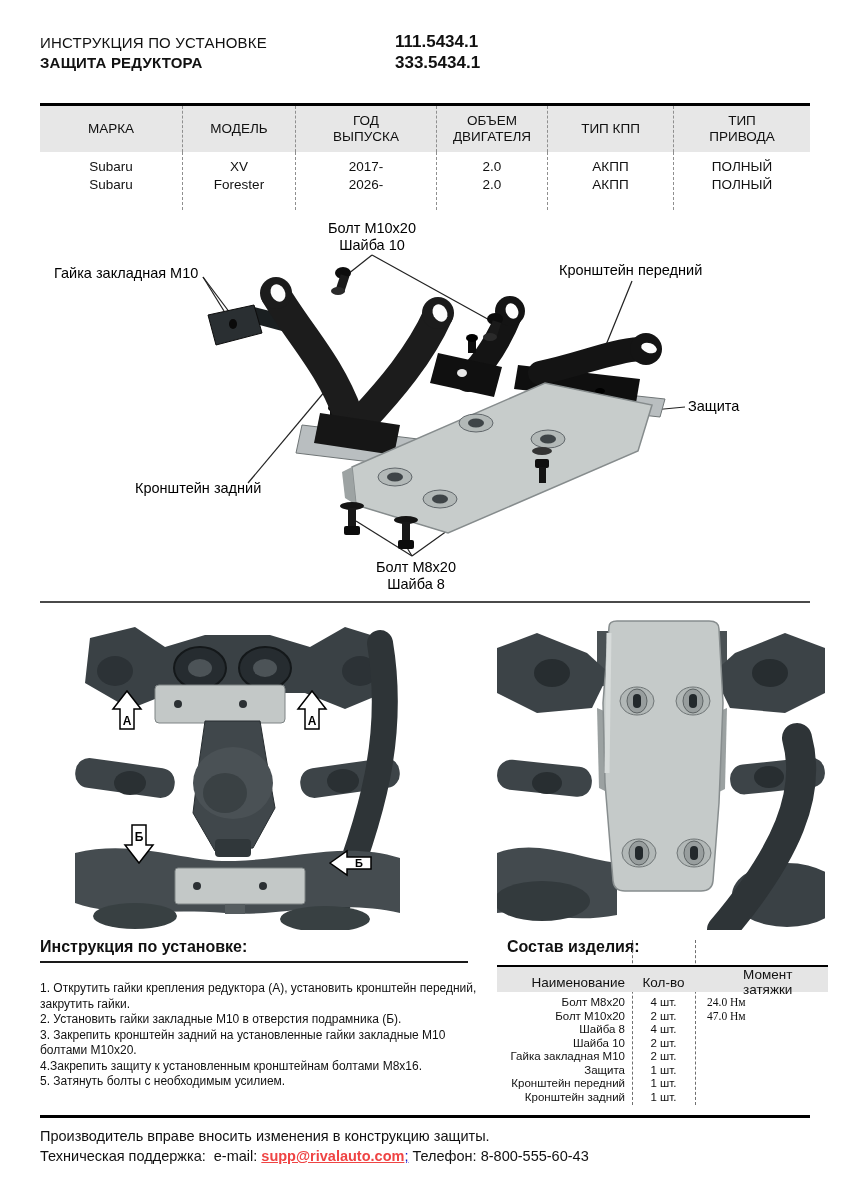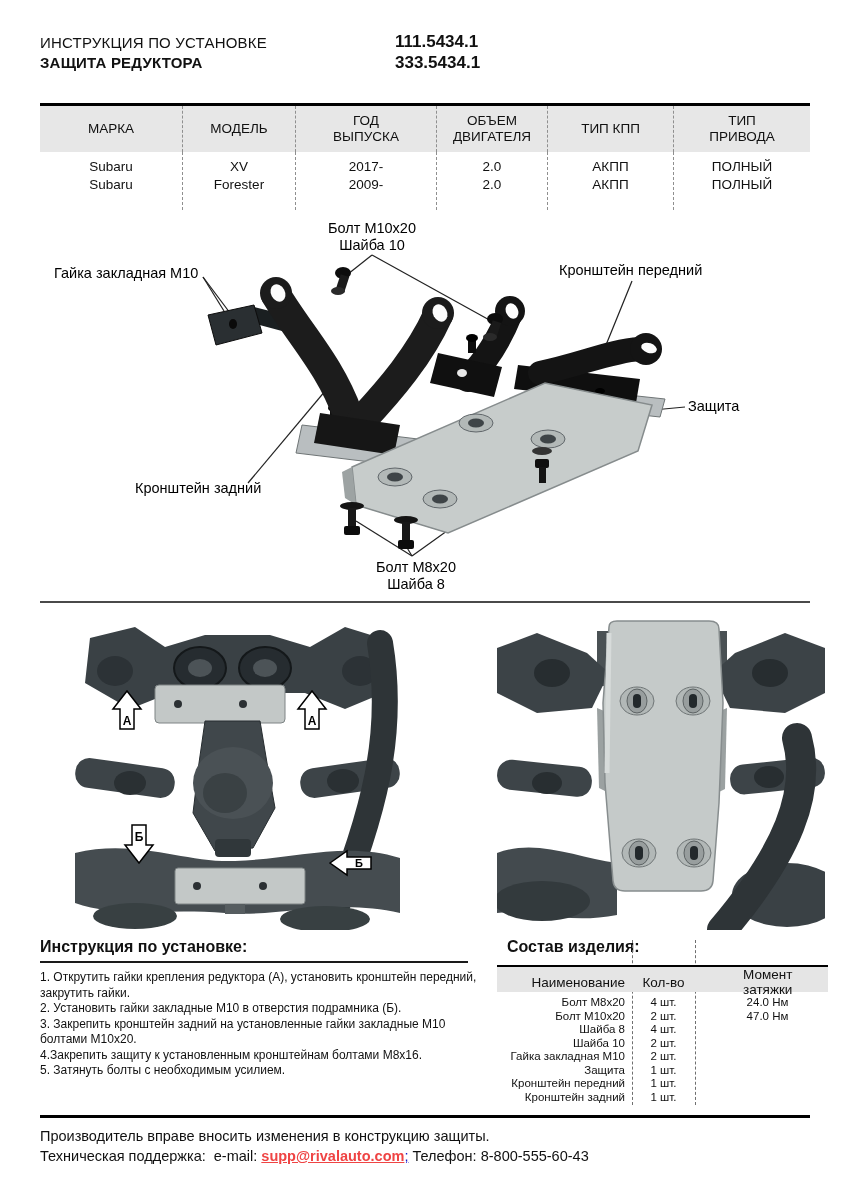--- a/index.html
+++ b/index.html
@@ -34,39 +34,39 @@
   .divider1{position:absolute;left:40px;top:601px;width:770px;height:2px;background:#4a4a4a;}
 
   
   .photoL{position:absolute;left:75px;top:613px;width:325px;height:317px;}
   .photoR{position:absolute;left:497px;top:613px;width:328px;height:317px;}
 
   
   .instr{position:absolute;left:40px;top:938px;width:448px;}
   .sec-title{font-size:16px;font-weight:bold;}
   .instr .rule{margin-top:5px;width:428px;height:2px;background:#1a1a1a;}
-  .steps{margin-top:7px;font-size:12px;line-height:15.5px;}
+  .steps{margin-top:18px;font-size:12px;line-height:15.5px;}
 
   
   .parts{position:absolute;left:495px;top:938px;width:335px;}
   .parts .dash{position:absolute;top:2px;height:165px;border-left:1px dashed #6f6f6f;}
   .parts .dash.d1{left:137px;}
   .parts .dash.d2{left:200px;}
   .parts .topline{position:absolute;left:2px;top:27px;width:331px;height:2px;background:#000;}
   .parts-head{position:absolute;left:2px;top:29px;width:331px;display:grid;
               grid-template-columns:135px 63px 133px;background:#e5e5e5;height:25px;align-items:center;
               font-size:13.5px;}
   .parts-head .c1{text-align:right;padding-right:7px;}
   .parts-head .c2{text-align:center;}
   .parts-head .c3{text-align:left;padding-left:8px;margin-left:40px;}
   .parts-rows{position:absolute;left:2px;top:58px;width:331px;font-size:11.5px;line-height:13.5px;}
   .prow{display:grid;grid-template-columns:135px 63px 133px;}
   .prow .c1{text-align:right;padding-right:7px;}
   .prow .c2{text-align:center;}
-  .prow .c3{text-align:center;padding-left:12px;}
+  .prow .c3{text-align:left;padding-left:12px;font-family:Liberation Serif, serif;}
 
   
   .divider2{position:absolute;left:40px;top:1115px;width:770px;height:3px;background:#000;}
   .foot1{position:absolute;left:40px;top:1128px;font-size:14.5px;}
   .foot2{position:absolute;left:40px;top:1148px;font-size:14.5px;}
   .foot2 a{color:#ef4444;font-weight:bold;text-decoration:underline;}
   .foot2 .semi{color:#1a1acd;text-decoration:underline;}
   .foot2 .phone{font-weight:normal;}
 </style>
 </head>
@@ -99,21 +99,21 @@
       <div class="bc">
         <div>Subaru</div>
         <div>Subaru</div>
       </div>
       <div class="bc">
         <div>XV</div>
         <div>Forester</div>
       </div>
       <div class="bc">
         <div>2017-</div>
-        <div>2009-</div>
+        <div>2026-</div>
       </div>
       <div class="bc">
         <div>2.0</div>
         <div>2.0</div>
       </div>
       <div class="bc">
         <div>АКПП</div>
         <div>АКПП</div>
       </div>
       <div class="bc">

